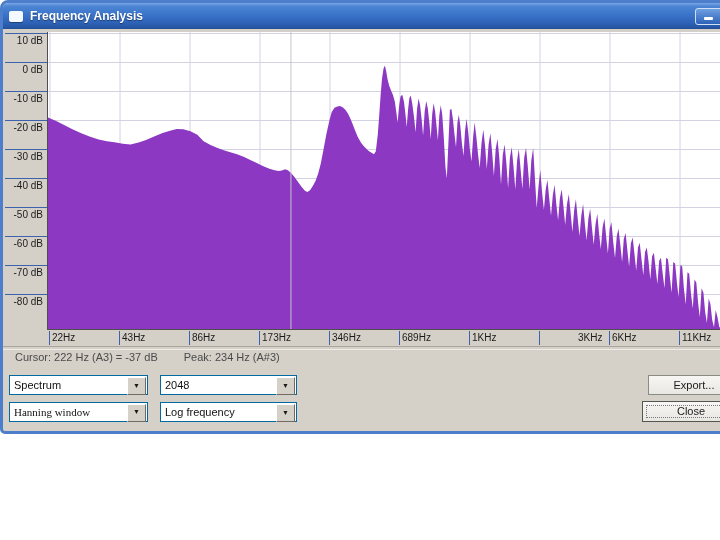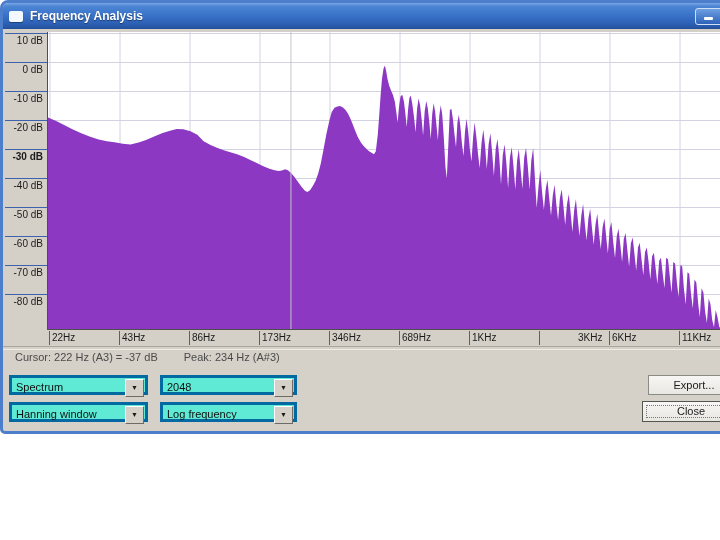--- a/index.html
+++ b/index.html
@@ -27,21 +27,21 @@
         border-left:1px solid #4e4e4e;border-bottom:1px solid #4e4e4e;}
   .xaxis{position:absolute;left:0;top:301px;width:742px;height:16px;}
   .tick-x{position:absolute;top:1px;width:1px;height:14px;background:#3c62ad;}
   .xlabel{position:absolute;top:2px;font-size:10px;color:#1b1b1b;white-space:nowrap;}
 
   .divider{position:absolute;left:0;top:343px;width:742px;height:2px;
            border-top:1px solid #aaa69e;border-bottom:1px solid #eeece7;}
   .status{position:absolute;left:12px;top:348px;font-size:11px;color:#4a4a4a;white-space:nowrap;}
   .status span{margin-right:26px;text-align:center;}
 
-  .combo{position:absolute;height:20px;background:#5eead4;border:3px solid #0369a1;
+  .combo{position:absolute;height:20px;background:#ffffff;border:1px solid #0369a1;
          box-sizing:border-box;font-size:11px;color:#111;}
   .combo .val{position:absolute;left:4px;top:3px;right:20px;overflow:hidden;white-space:nowrap;}
   .combo .arrow{position:absolute;right:1px;top:1px;width:17px;height:16px;background:#d5d1c9;
          border:1px solid;border-color:#ffffff #6f6b64 #6f6b64 #ffffff;text-align:center;
          font-size:7px;line-height:15px;color:#1a1a1a;}
   .btn{position:absolute;height:20px;background:linear-gradient(#f7f6f4,#e9e7e2);
        border:1px solid #8b8b85;box-sizing:border-box;font-size:11px;color:#1a1a1a;
        text-align:center;line-height:18px;}
   .btn.default{border:1px solid #55554f;height:21px;}
   .btn .focus{position:absolute;left:3px;top:3px;right:3px;bottom:3px;border:1px dotted #777;}
@@ -64,21 +64,21 @@
     <div class="yaxis" id="yaxis">
         <div class="tick-y" style="top: 4px;"></div>
         <div class="ylabel" style="top: 6px; padding-left: 40px;">10 dB</div>
         <div class="tick-y" style="top: 33px;"></div>
         <div class="ylabel" style="top: 35px;">0 dB</div>
         <div class="tick-y" style="top: 62px;"></div>
         <div class="ylabel" style="top: 64px;">-10 dB</div>
         <div class="tick-y" style="top: 91px;"></div>
         <div class="ylabel" style="top: 93px;">-20 dB</div>
         <div class="tick-y" style="top: 120px;"></div>
-        <div class="ylabel" style="top: 122px; font-weight: bold;">-30 dB</div>
+        <div class="ylabel" style="top: 122px;">-30 dB</div>
         <div class="tick-y" style="top: 149px;"></div>
         <div class="ylabel" style="top: 151px; padding-left: 33px;">-40 dB</div>
         <div class="tick-y" style="top: 178px;"></div>
         <div class="ylabel" style="top: 180px;">-50 dB</div>
         <div class="tick-y" style="top: 207px;"></div>
         <div class="ylabel" style="top: 209px;">-60 dB</div>
         <div class="tick-y" style="top: 236px;"></div>
         <div class="ylabel" style="top: 238px;">-70 dB</div>
         <div class="tick-y" style="top: 265px;"></div>
         <div class="ylabel" style="top: 267px;">-80 dB</div>
@@ -138,21 +138,21 @@
   </div>
 
   <div class="combo" style="left:6px;top:372px;width:139px;">
     <div class="val">Spectrum</div>
     <div class="arrow">▼</div>
   </div>
   <div class="combo" style="left:157px;top:372px;width:137px;">
     <div class="val">2048</div>
     <div class="arrow">▼</div>
   </div>
-  <div class="combo" style="left:6px;top:399px;width:139px;">
+  <div class="combo" style="left:6px;top:399px;width:139px;font-family:Liberation Serif, serif;">
     <div class="val">Hanning window</div>
     <div class="arrow">▼</div>
   </div>
   <div class="combo" style="left:157px;top:399px;width:137px;">
     <div class="val">Log frequency</div>
     <div class="arrow">▼</div>
   </div>
 
   <div class="btn" style="left:645px;top:372px;width:92px;">Export...</div>
   <div class="btn default" style="left:639px;top:398px;width:98px;">

